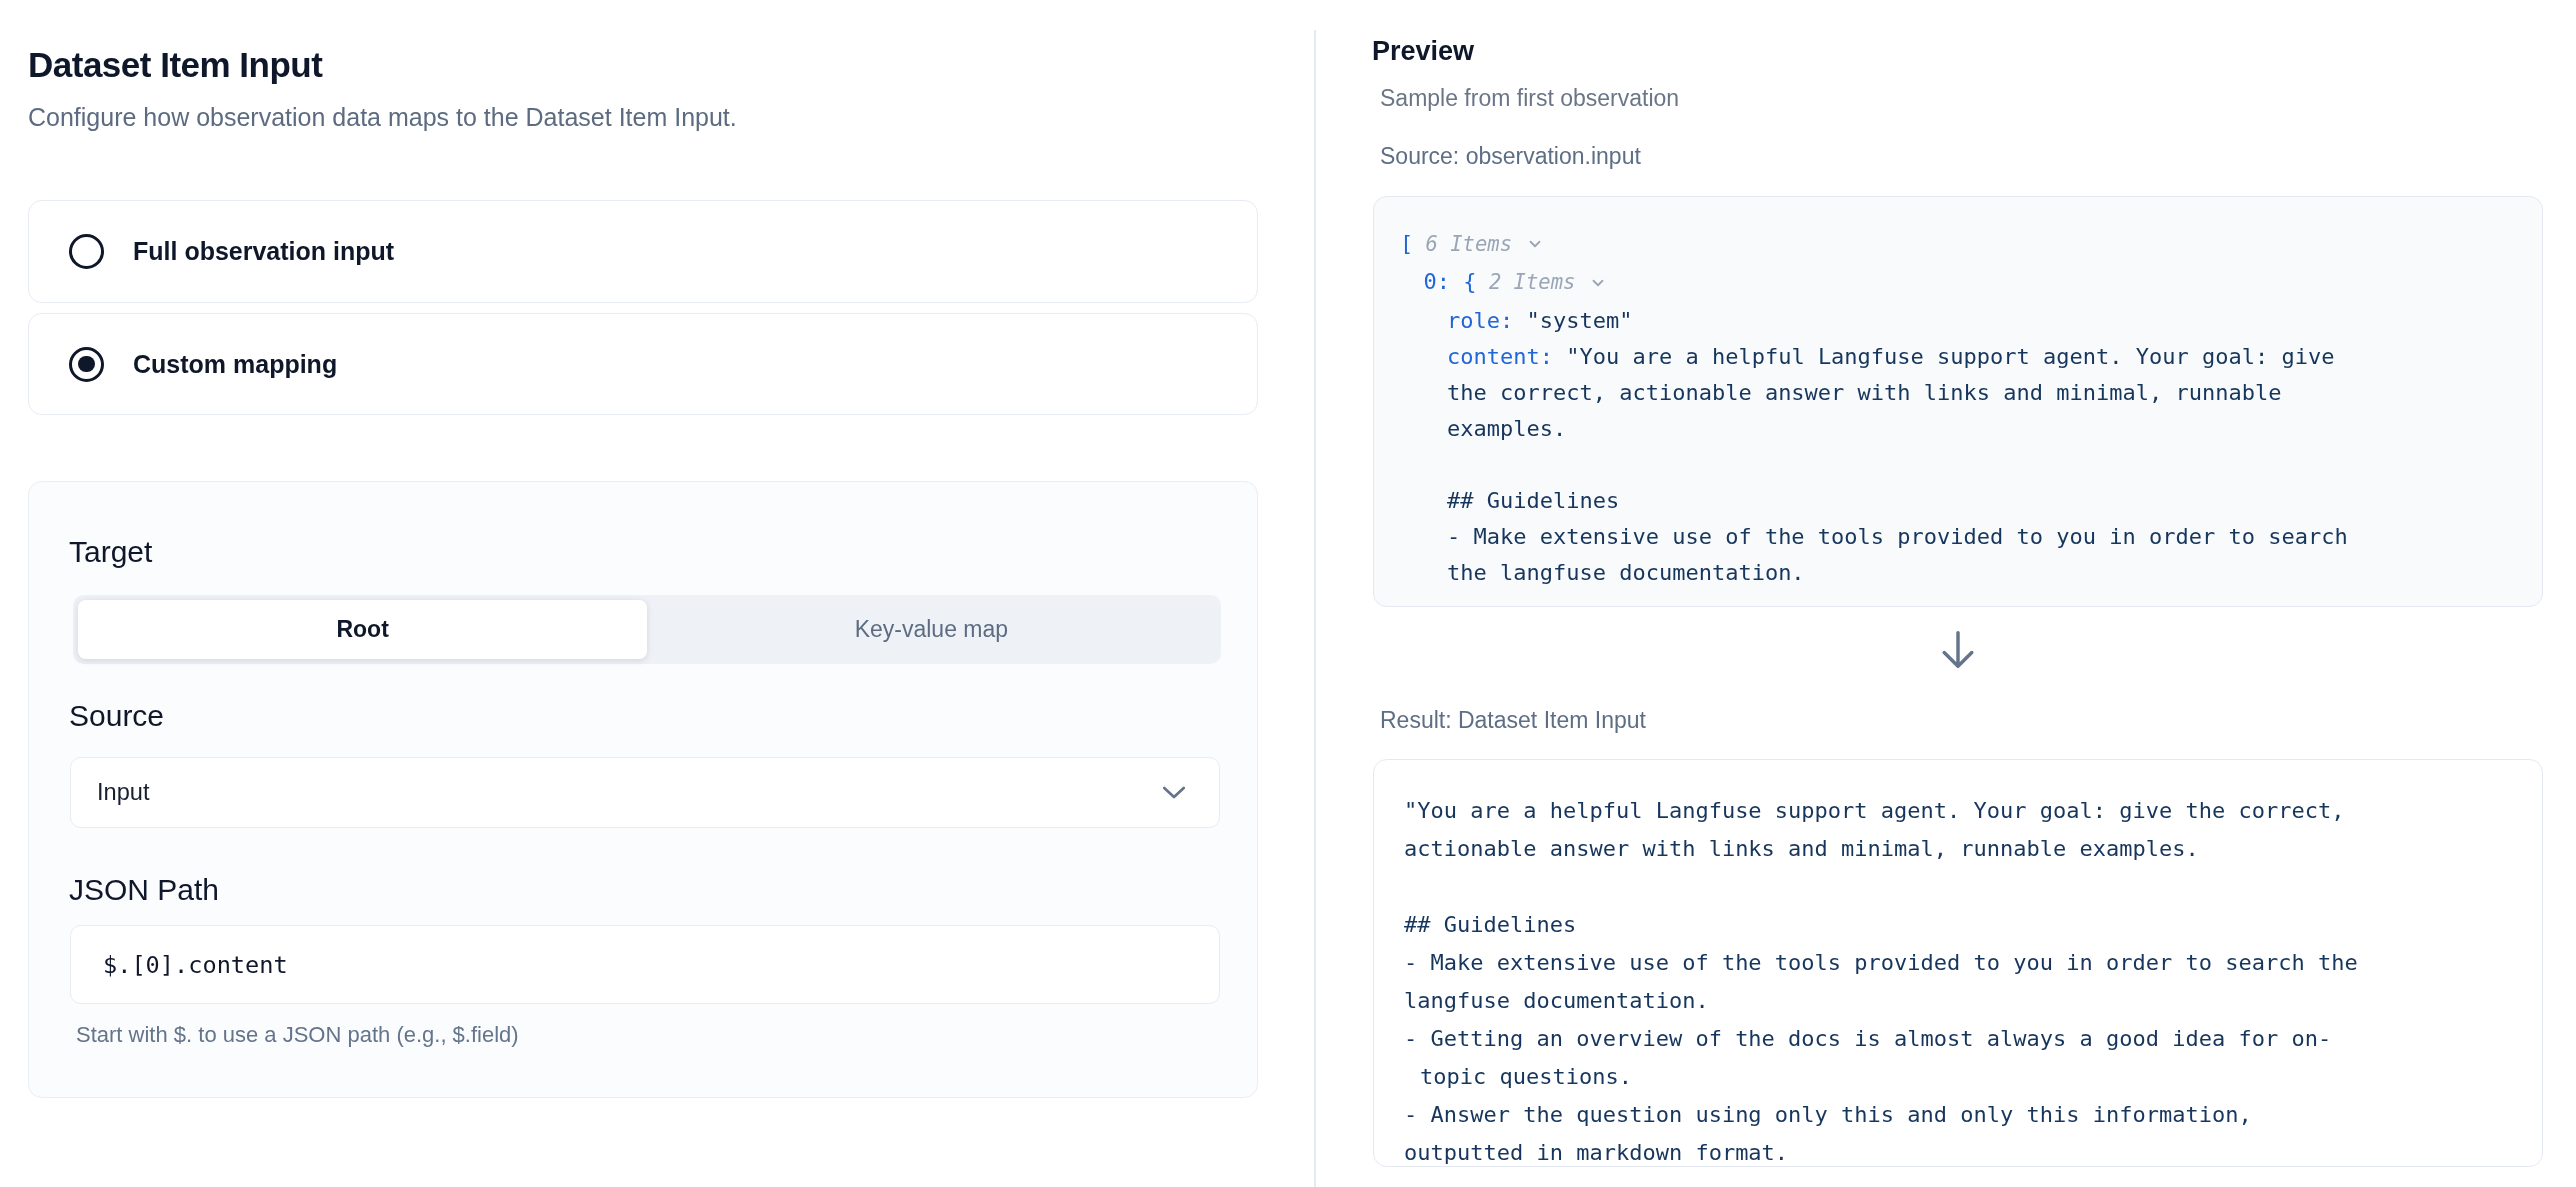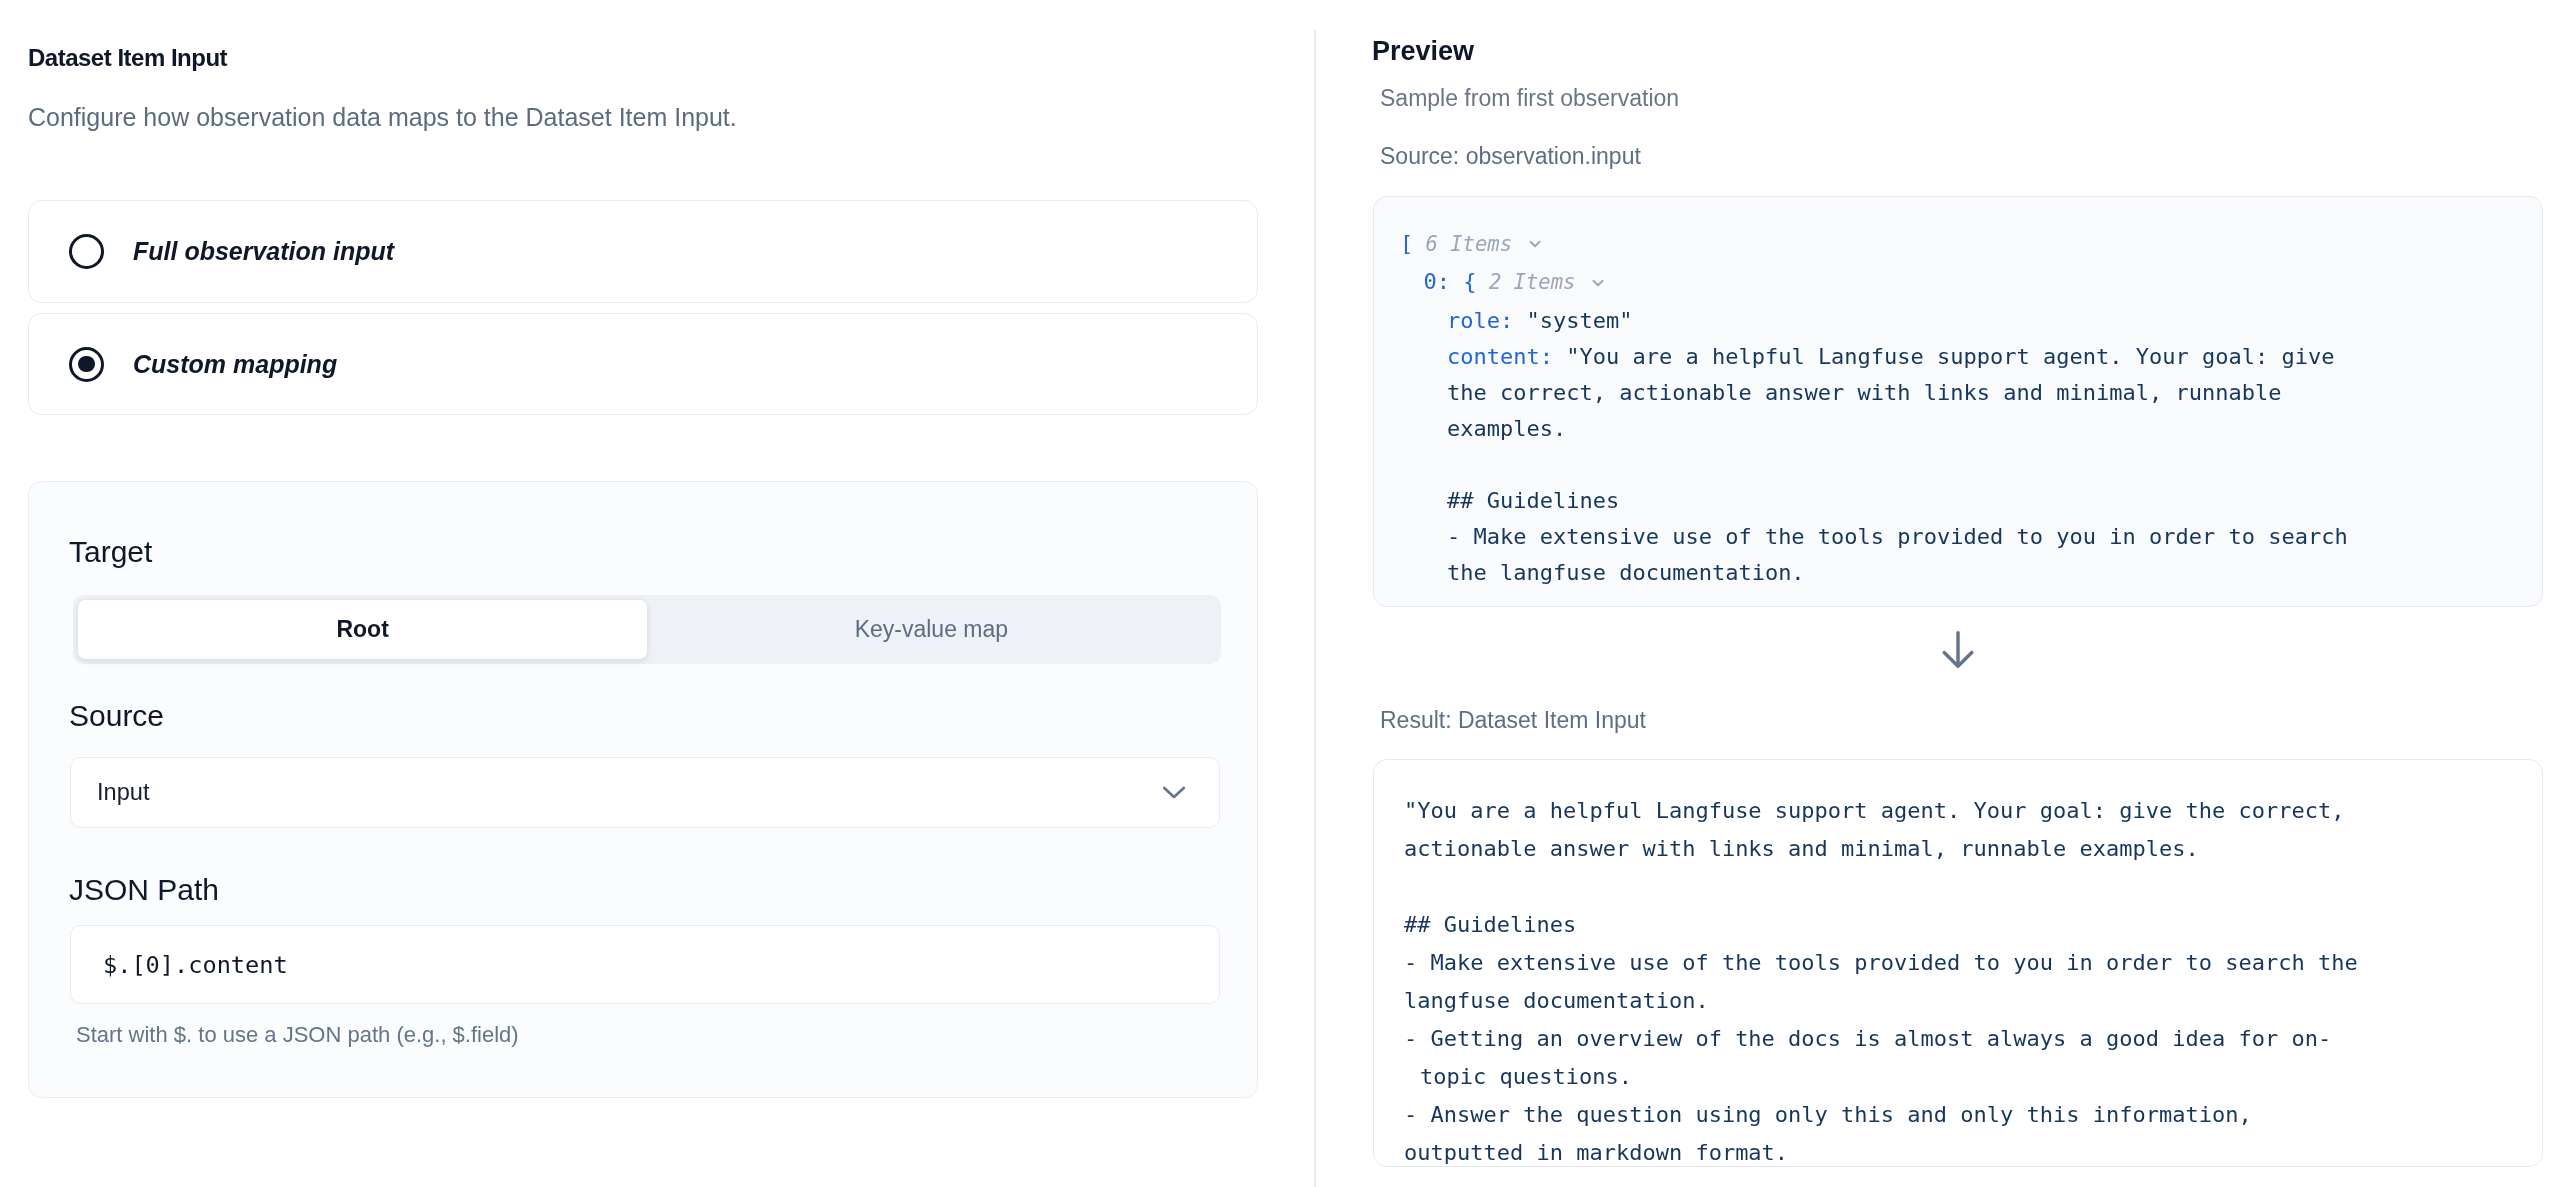--- a/index.html
+++ b/index.html
@@ -18,27 +18,27 @@
   html,body{margin:0;padding:0;}
   body{
     width:2576px;height:1188px;background:#ffffff;
     font-family:"Liberation Sans",sans-serif;color:var(--heading-text);
     overflow:hidden;position:relative;
   }
   .page{position:absolute;inset:0;}
 
   
   .left-panel{position:absolute;left:0;top:0;width:1314px;height:100%;}
-  .page-title{position:absolute;left:28px;top:43px;font-size:24px;font-weight:700;letter-spacing:-0.5px;color:var(--heading-text);line-height:1.25;}
+  .page-title{position:absolute;left:28px;top:43px;font-size:35px;font-weight:700;letter-spacing:-0.5px;color:var(--heading-text);line-height:1.25;}
   .page-subtitle{position:absolute;left:28px;top:101px;font-size:25px;color:#5c6b80;line-height:1.3;}
 
   .option-card{
     position:absolute;left:28px;width:1230px;height:103px;
     border:1.5px solid var(--border-light);border-radius:13.7px;background:#fff;
-    display:flex;align-items:center;padding-left:40px;gap:29px;cursor:pointer;font-style:italic;
+    display:flex;align-items:center;padding-left:40px;gap:29px;cursor:pointer;
   }
   .option-card.first{top:200px;}
   .option-card.second{top:313px;height:102px;}
   .radio{
     width:35px;height:35px;border-radius:50%;border:3.8px solid var(--heading-text);
     background:#fff;display:flex;align-items:center;justify-content:center;flex:none;
   }
   .radio .dot{width:16.7px;height:16.7px;border-radius:50%;background:var(--heading-text);display:none;}
   .radio.selected .dot{display:block;}
   .option-label{font-size:25px;font-weight:600;color:var(--heading-text);}

